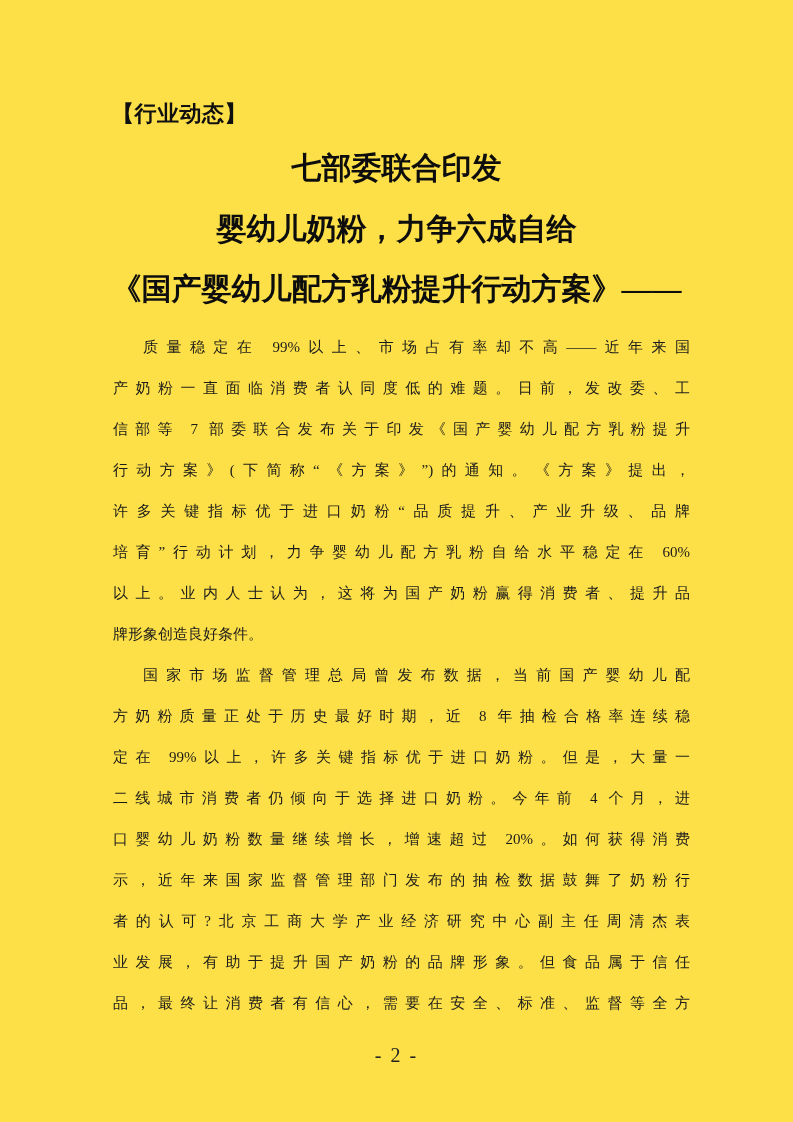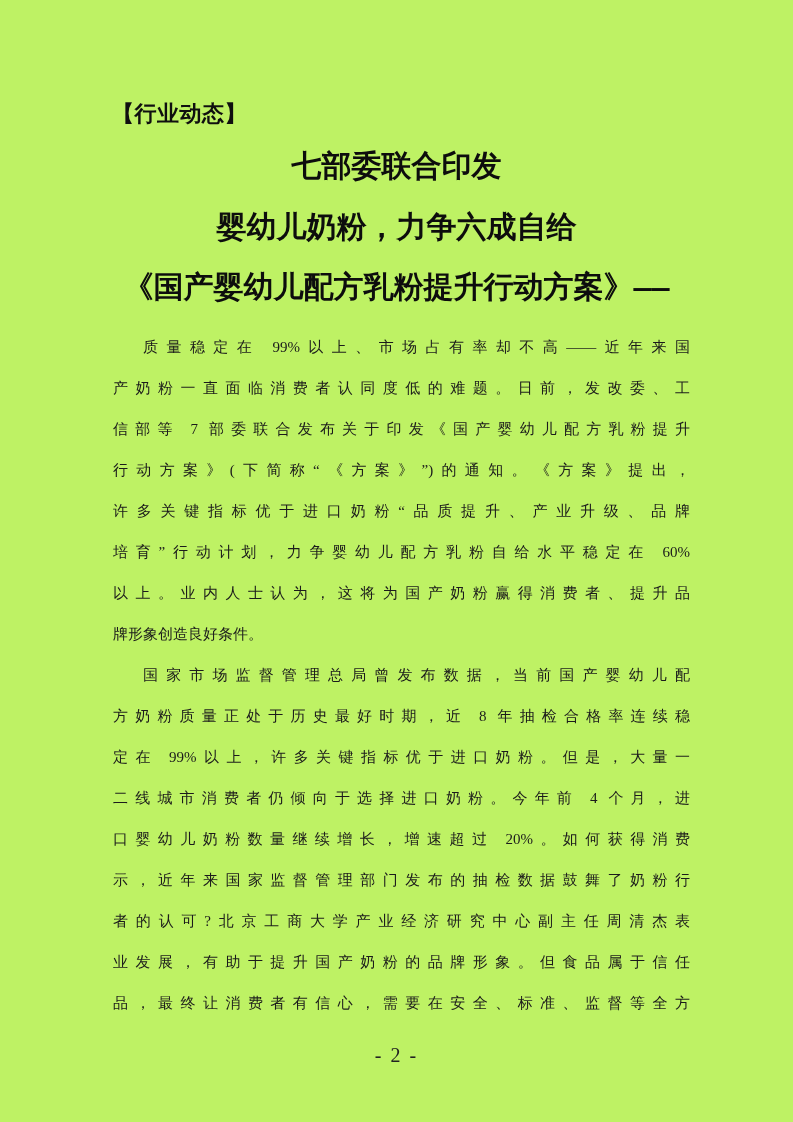--- a/index.html
+++ b/index.html
@@ -4,21 +4,21 @@
 <style>
   html, body {
     margin: 0;
     padding: 0;
     background: #e8e8e8;
   }
   .sheet {
     position: relative;
     width: 793px;
     height: 1122px;
-    background: #bef264;
+    background: #fde047;
     overflow: hidden;
     color: #161616;
     font-family: "Liberation Serif", "DejaVu Serif", serif;
   }
   .section-label {
     position: absolute;
     left: 112px;
     top: 101px;
     font-family: "Liberation Sans", "DejaVu Sans", sans-serif;
     font-weight: 700;
@@ -31,21 +31,20 @@
     position: absolute;
     left: 56px;
     right: 56px;
     top: 138px;
     text-align: center;
     font-weight: 700;
     font-size: 30px;
     line-height: 60.5px;
     color: #0d0d0d;
     white-space: nowrap;
-    font-family: Liberation Mono, monospace;
   }
   .body-block {
     position: absolute;
     left: 113px;
     width: 577px;
     top: 327px;
     font-size: 15px;
     line-height: 41px;
     color: #1b1b1b;
   }

